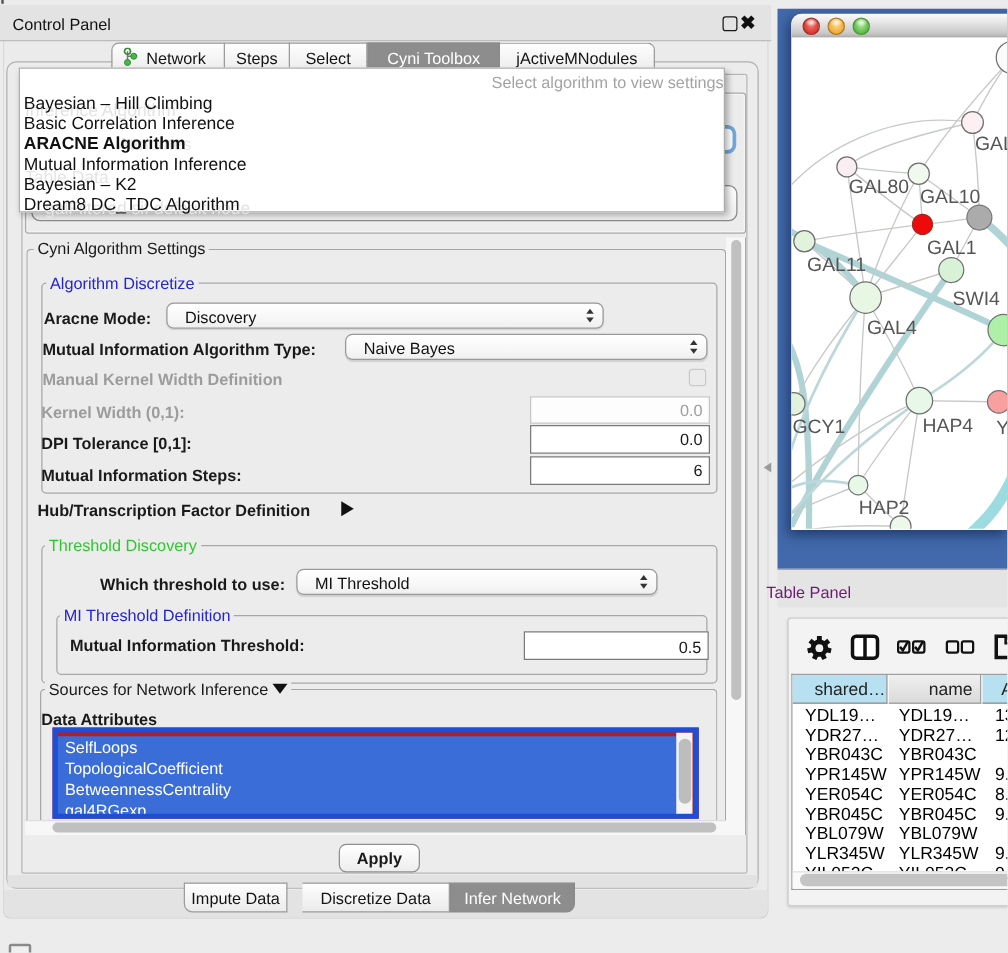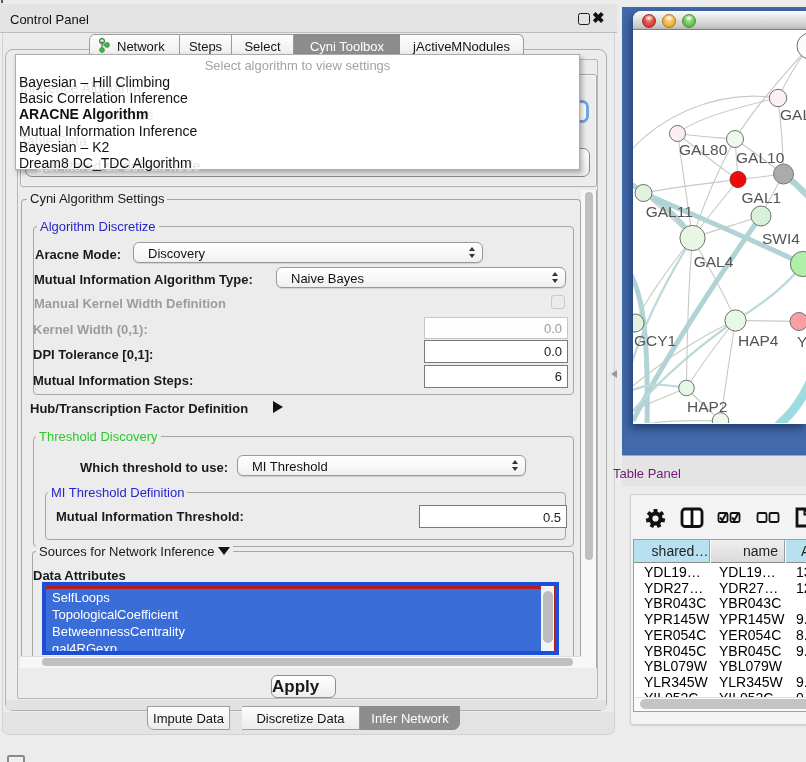--- a/index.html
+++ b/index.html
@@ -111,38 +111,38 @@
   <div style="position:absolute;right:1px;top:0;width:13px;height:73px;background:#f4f4f4;"></div>
   <div style="position:absolute;right:2.5px;top:5px;width:10px;height:52px;background:#bdbdbd;border-radius:5px;"></div>
 </div>
 
 <div class="abs" style="left:20px;top:656px;width:577px;height:12px;background:#f7f7f7;border-top:1px solid #ddd;"></div>
 <div class="abs" style="left:42px;top:657.5px;width:531px;height:8.5px;background:#c0c0c0;border-radius:5px;"></div>
 
 <div class="abs" style="left:581px;top:190px;width:16px;height:478px;background:#f7f7f7;border-right:1px solid #ababab;"></div>
 <div class="abs" style="left:584.5px;top:192px;width:8.5px;height:368px;background:#c0c0c0;border-radius:5px;"></div>
 
-<div class="abs" style="left:271px;top:675px;width:65px;height:23px;border:1px solid #8f8f8f;border-radius:6px;background:linear-gradient(#ffffff,#ededed);line-height:22px;font-weight:bold;font-size:17px;">Apply</div>
+<div class="abs" style="left:271px;top:675px;width:65px;height:23px;border:1px solid #8f8f8f;border-radius:6px;background:linear-gradient(#ffffff,#ededed);text-align:center;line-height:22px;font-weight:bold;font-size:13px;">Apply</div>
 
 <div class="abs" style="left:3px;top:712px;width:611px;height:22px;background:#e3e3e3;border-radius:0 0 7px 7px;"></div>
 
 <div class="tab" style="left:147px;top:706px;width:83px;height:24px;border-radius:0 0 0 7px;line-height:23px;z-index:5;">Impute Data</div>
 <div class="tab" style="left:242px;top:706px;width:118px;height:24px;border-left:none;line-height:23px;z-index:5;">Discretize Data</div>
 <div class="tab tabsel" style="left:360px;top:706px;width:100px;height:24px;border-radius:0 0 7px 0;line-height:23px;z-index:5;">Infer Network</div>
 
 <div class="abs" style="left:7px;top:755px;width:18px;height:10px;background:#f0f0f0;border:2px solid #8a8a8a;border-radius:2px 2px 0 0;"></div>
 
 <div class="arr" style="left:611px;top:370px;border-right:6px solid #9a9a9a;border-top:4px solid transparent;border-bottom:4px solid transparent;"></div>
 
 <div class="abs" style="left:15px;top:54px;width:565px;height:116px;background:#fff;border:1px solid #adadad;box-shadow:2px 3px 5px rgba(0,0,0,0.3);z-index:30;padding-top:3px;">
   <span style="position:absolute;left:4px;top:25px;color:#e3e3e3;font-size:14px;">Inference Algorithm</span>
   <span style="position:absolute;left:78px;top:52px;color:#e8e8e8;font-size:14px;">Attributes</span>
   <span style="position:absolute;left:4px;top:78px;color:#e5e5e5;font-size:14px;">Table Data</span>
   <span style="position:absolute;left:20px;top:103px;color:#e3e3e3;font-size:14px;">galFiltered sif default node</span>
-  <div style="position:relative;text-align:center;color:#a3a3a3;font-size:13px;line-height:16px;">Select algorithm to view settings</div>
+  <div style="position:relative;text-align:right;color:#a3a3a3;font-size:13px;line-height:16px;">Select algorithm to view settings</div>
   <div style="position:relative;font-size:14px;line-height:16.2px;padding-left:3px;color:#111;">Bayesian – Hill Climbing<br>Basic Correlation Inference<br><b>ARACNE Algorithm</b><br>Mutual Information Inference<br>Bayesian – K2<br>Dream8 DC_TDC Algorithm</div>
 </div>
 
 <div class="abs" style="left:622px;top:7px;width:184px;height:448px;background:#4169ab;"></div>
 
 <div class="abs" style="left:633px;top:11px;width:173px;height:413px;background:#fff;border-radius:8px 0 0 0;overflow:hidden;box-shadow:-2px 4px 9px rgba(10,22,55,0.55);">
   <div style="position:absolute;left:0;top:0;width:173px;height:19px;background:linear-gradient(#fbfbfb,#e2e2e2 45%,#c9c9c9 85%,#b5b5b5);border-bottom:1px solid #808080;border-radius:8px 0 0 0;"></div>
   <div style="position:absolute;left:9px;top:3px;width:14px;height:14px;border-radius:50%;background:radial-gradient(ellipse 60% 42% at 50% 24%,rgba(255,255,255,0.95),rgba(255,255,255,0) 70%),radial-gradient(circle at 50% 45%,#f07a72,#d93a31 65%,#a72f2a);border:0.5px solid #9c2f2b;"></div>
   <div style="position:absolute;left:29px;top:3px;width:14px;height:14px;border-radius:50%;background:radial-gradient(ellipse 60% 42% at 50% 24%,rgba(255,255,255,0.95),rgba(255,255,255,0) 70%),radial-gradient(circle at 50% 45%,#fbd684,#efae3a 65%,#bd8226);border:0.5px solid #ad7a24;"></div>
   <div style="position:absolute;left:49px;top:3px;width:14px;height:14px;border-radius:50%;background:radial-gradient(ellipse 60% 42% at 50% 24%,rgba(255,255,255,0.95),rgba(255,255,255,0) 70%),radial-gradient(circle at 50% 45%,#a8e392,#5cbe4a 65%,#45902e);border:0.5px solid #4d9434;"></div>

